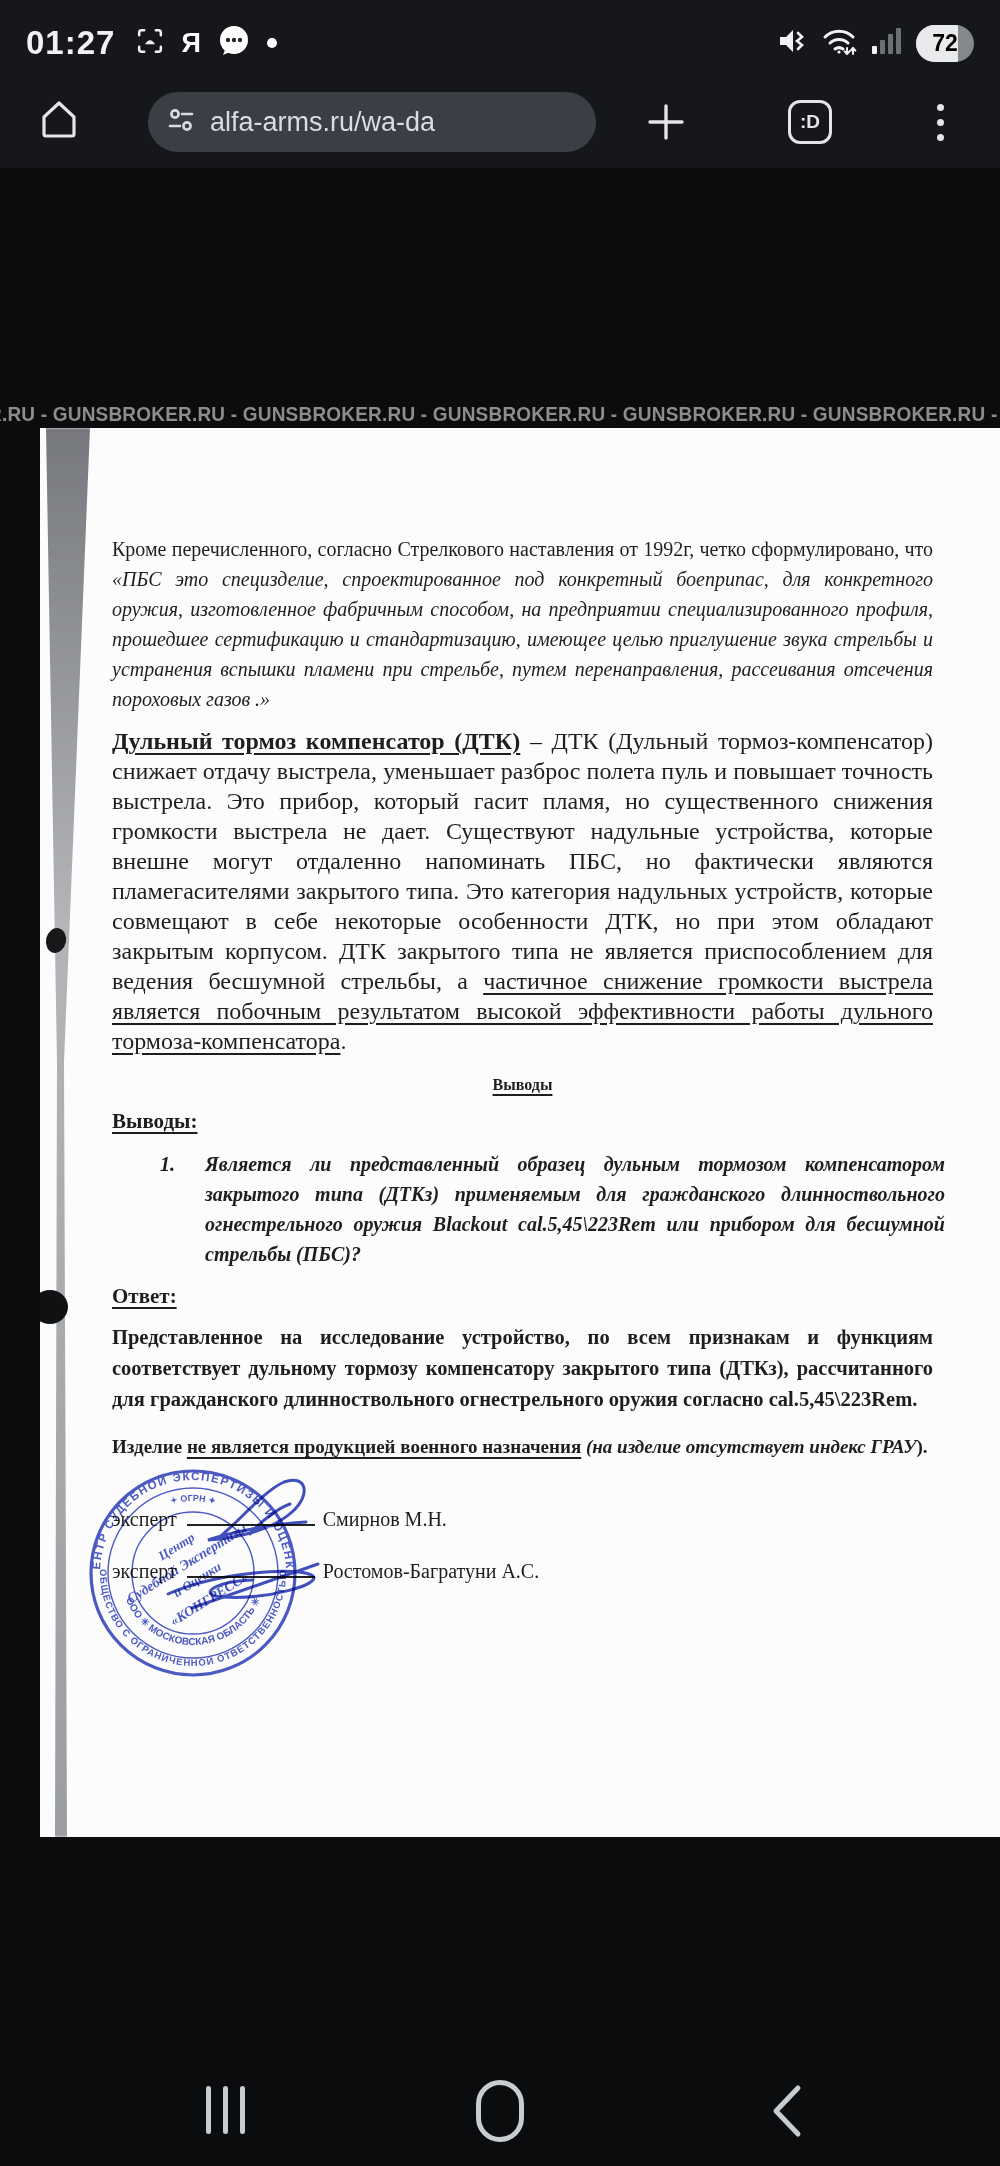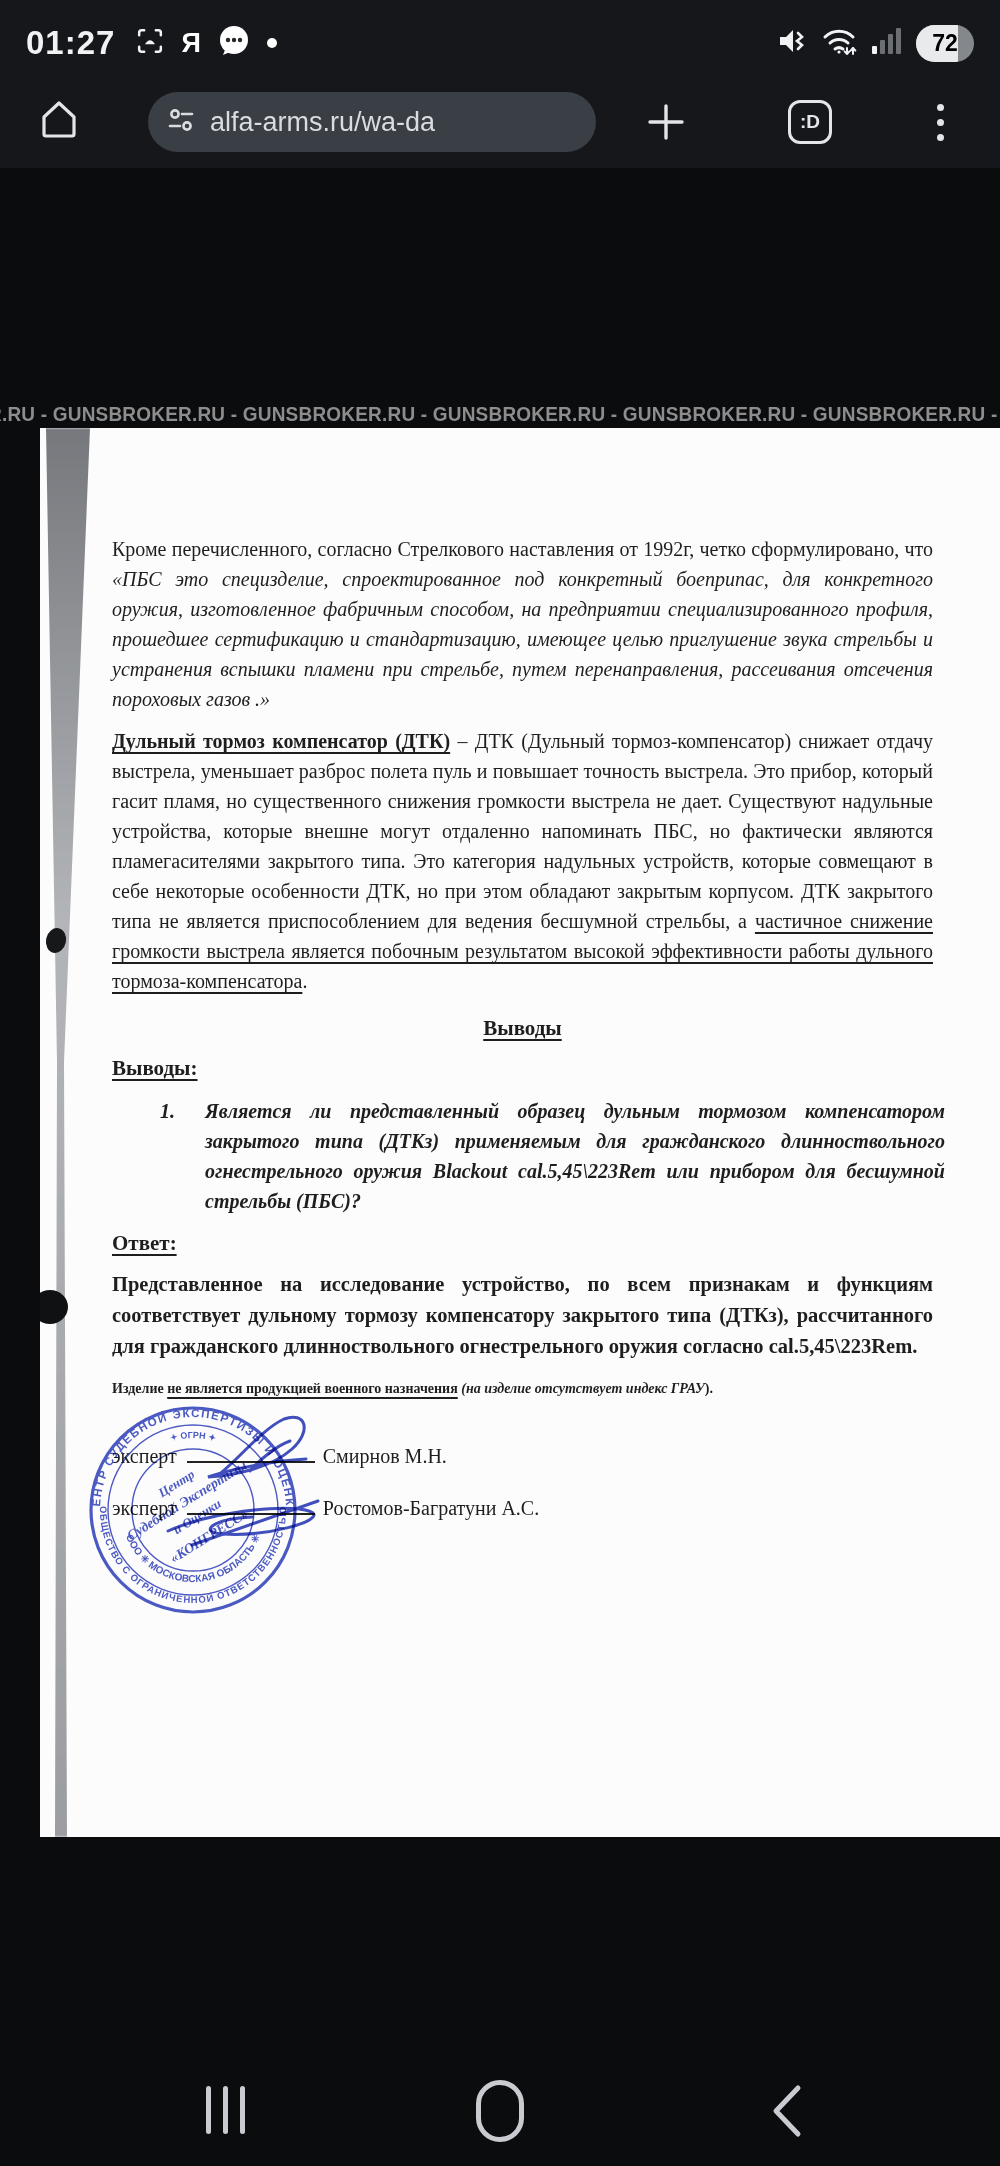--- a/index.html
+++ b/index.html
@@ -42,32 +42,32 @@
   .spine{position:absolute;left:0;top:0;width:52px;height:100%;
     background:linear-gradient(to bottom,#4a4d53,#9b9ea3 35%,#7c7f84);
     clip-path:polygon(6px 0,50px 0,24px 45%,27px 100%,15px 100%,17px 45%);
     opacity:.75;filter:blur(1px);}
   .blob1{position:absolute;left:6px;top:500px;width:20px;height:25px;background:#17181a;border-radius:50%;transform:rotate(12deg);}
   .blob2{position:absolute;left:-8px;top:862px;width:36px;height:34px;background:#101113;border-radius:50%;}
   .doc{position:absolute;left:60px;right:55px;top:0;font-family:"Liberation Serif",serif;
     color:#1e1e1e;text-align:justify;}
   .doc p{margin:12px;}
   .para1{margin-top:106px !important;font-size:20px;line-height:30px;}
-  .para2{margin-top:8px !important;font-size:20px;line-height:30px;}
+  .para2{margin-top:8px !important;font-size:24px;line-height:30px;}
   .ital{font-style:italic;}
   .bold{font-weight:bold;}
   .u{text-decoration:underline;text-underline-offset:4px;text-decoration-thickness:1.5px;}
   .center{text-align:center;}
-  .h-conc{margin-top:20px !important;font-size:21px;}
+  .h-conc{margin-top:20px !important;font-size:16px;}
   .h-label{margin-top:15px !important;font-size:21px;text-align:left;}
   .question{position:relative;margin-top:15px;padding-left:105px;font-size:20px;line-height:30px;
     font-weight:bold;font-style:italic;}
   .q-num{position:absolute;left:60px;top:0;}
   .answer{margin-top:13px !important;font-size:20.5px;line-height:31px;font-weight:bold;}
-  .note{margin-top:15px !important;font-size:14px;line-height:24px;font-weight:bold;}
+  .note{margin-top:15px !important;font-size:19px;line-height:34px;font-weight:bold;}
   .note2{margin-top:12px !important;}
   
   .sig-area{position:relative;margin-top:14px;height:280px;text-align:left;}
   .sig-row{position:absolute;left:0;font-size:20px;color:#1e1e1e;display:flex;align-items:baseline;}
   .sig-row.r1{top:30px;}
   .sig-row.r2{top:82px;}
   .sig-role{margin-left:12px;}
   .sig-line{display:inline-block;width:128px;border-bottom:2px solid #222;height:16px;margin:0 8px 0 10px;}
   .sig-name{white-space:nowrap;}
   .stamp-svg{position:absolute;left:-14px;top:-12px;width:214px;height:214px;

